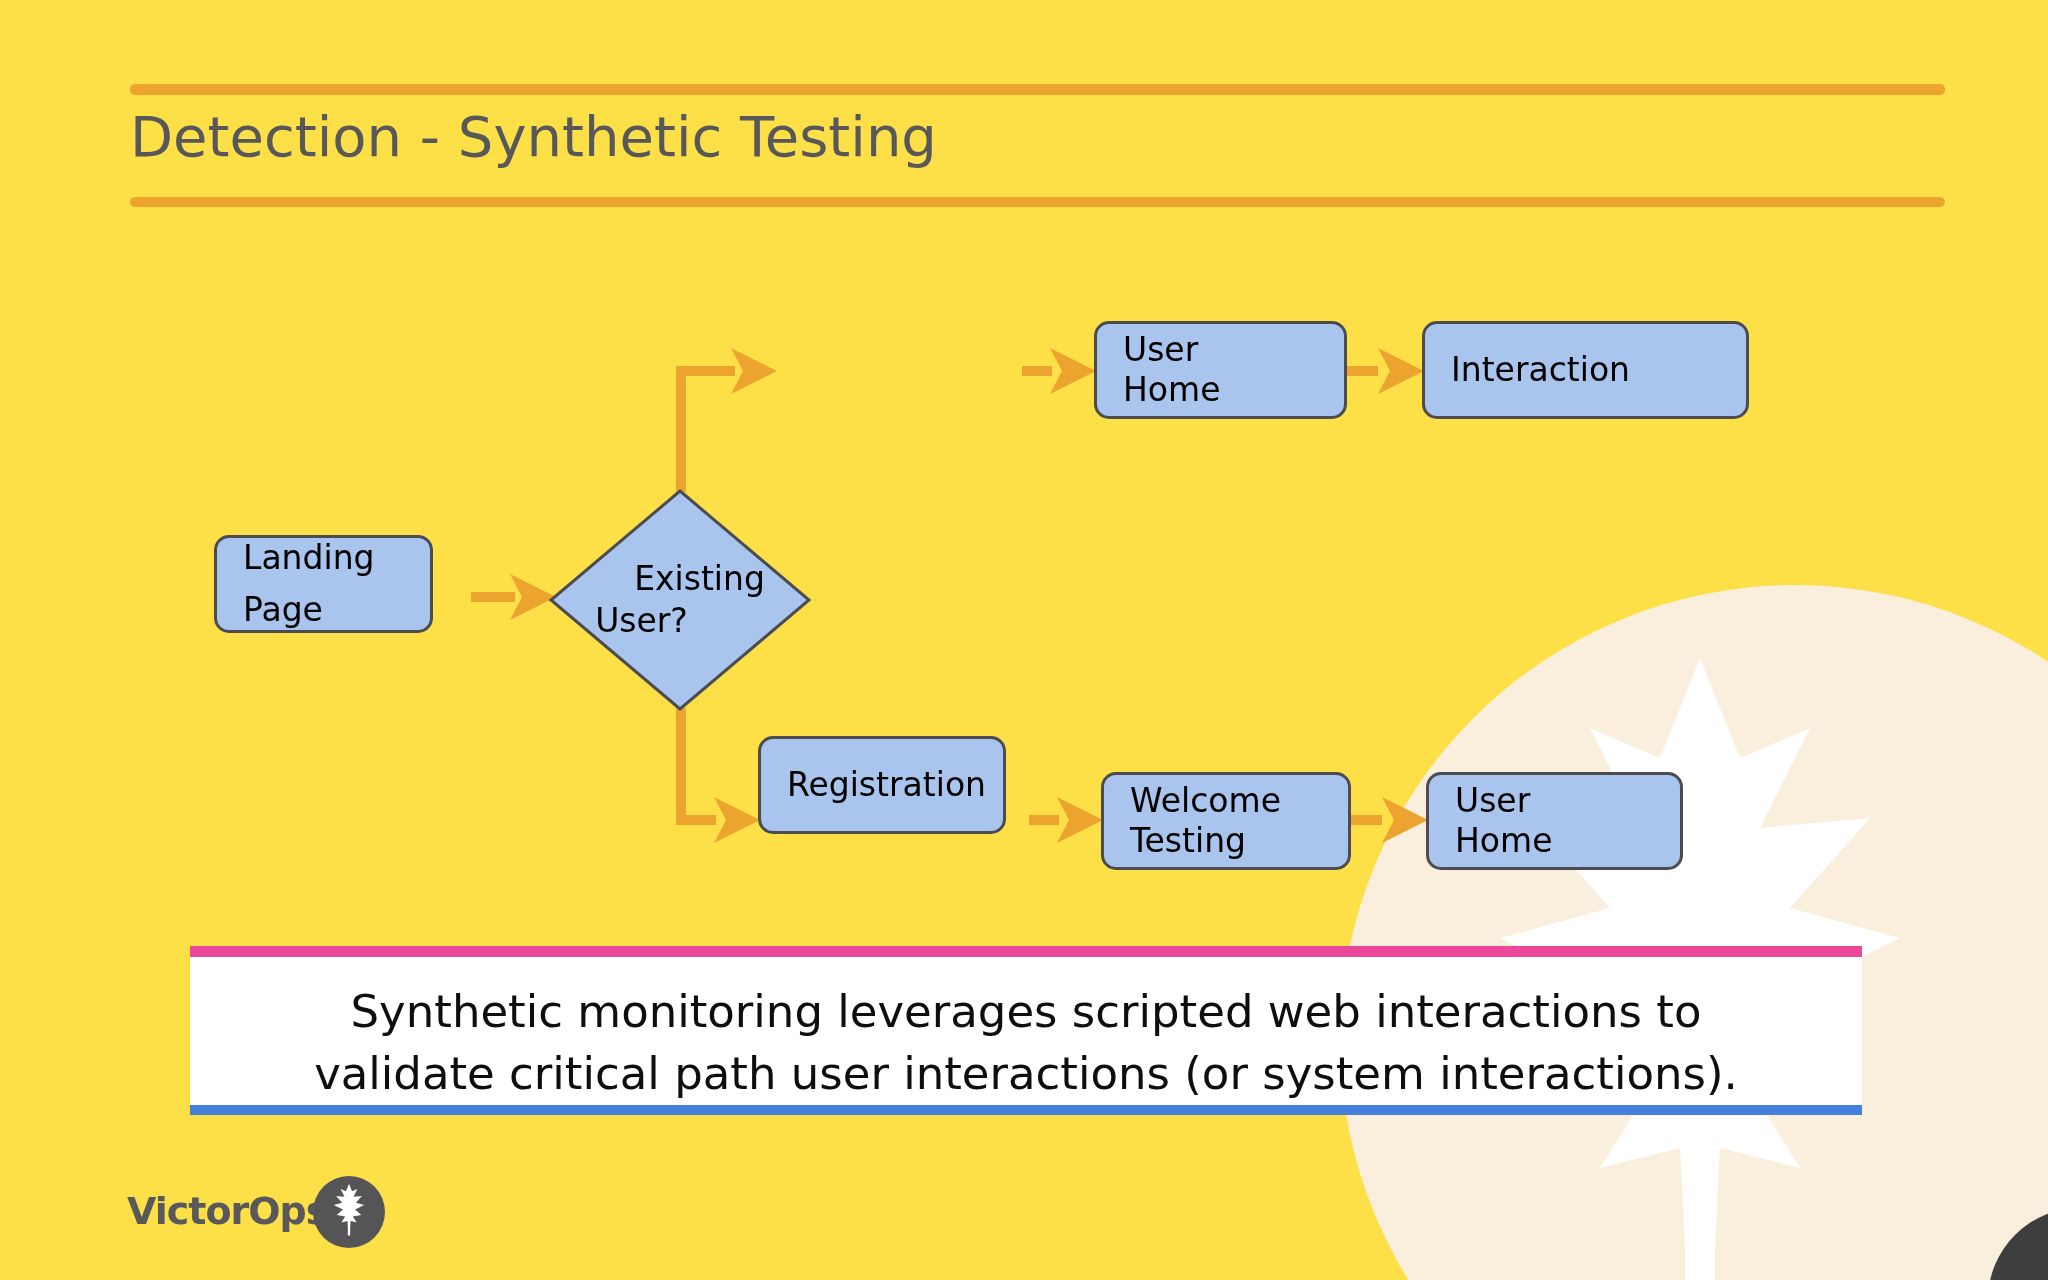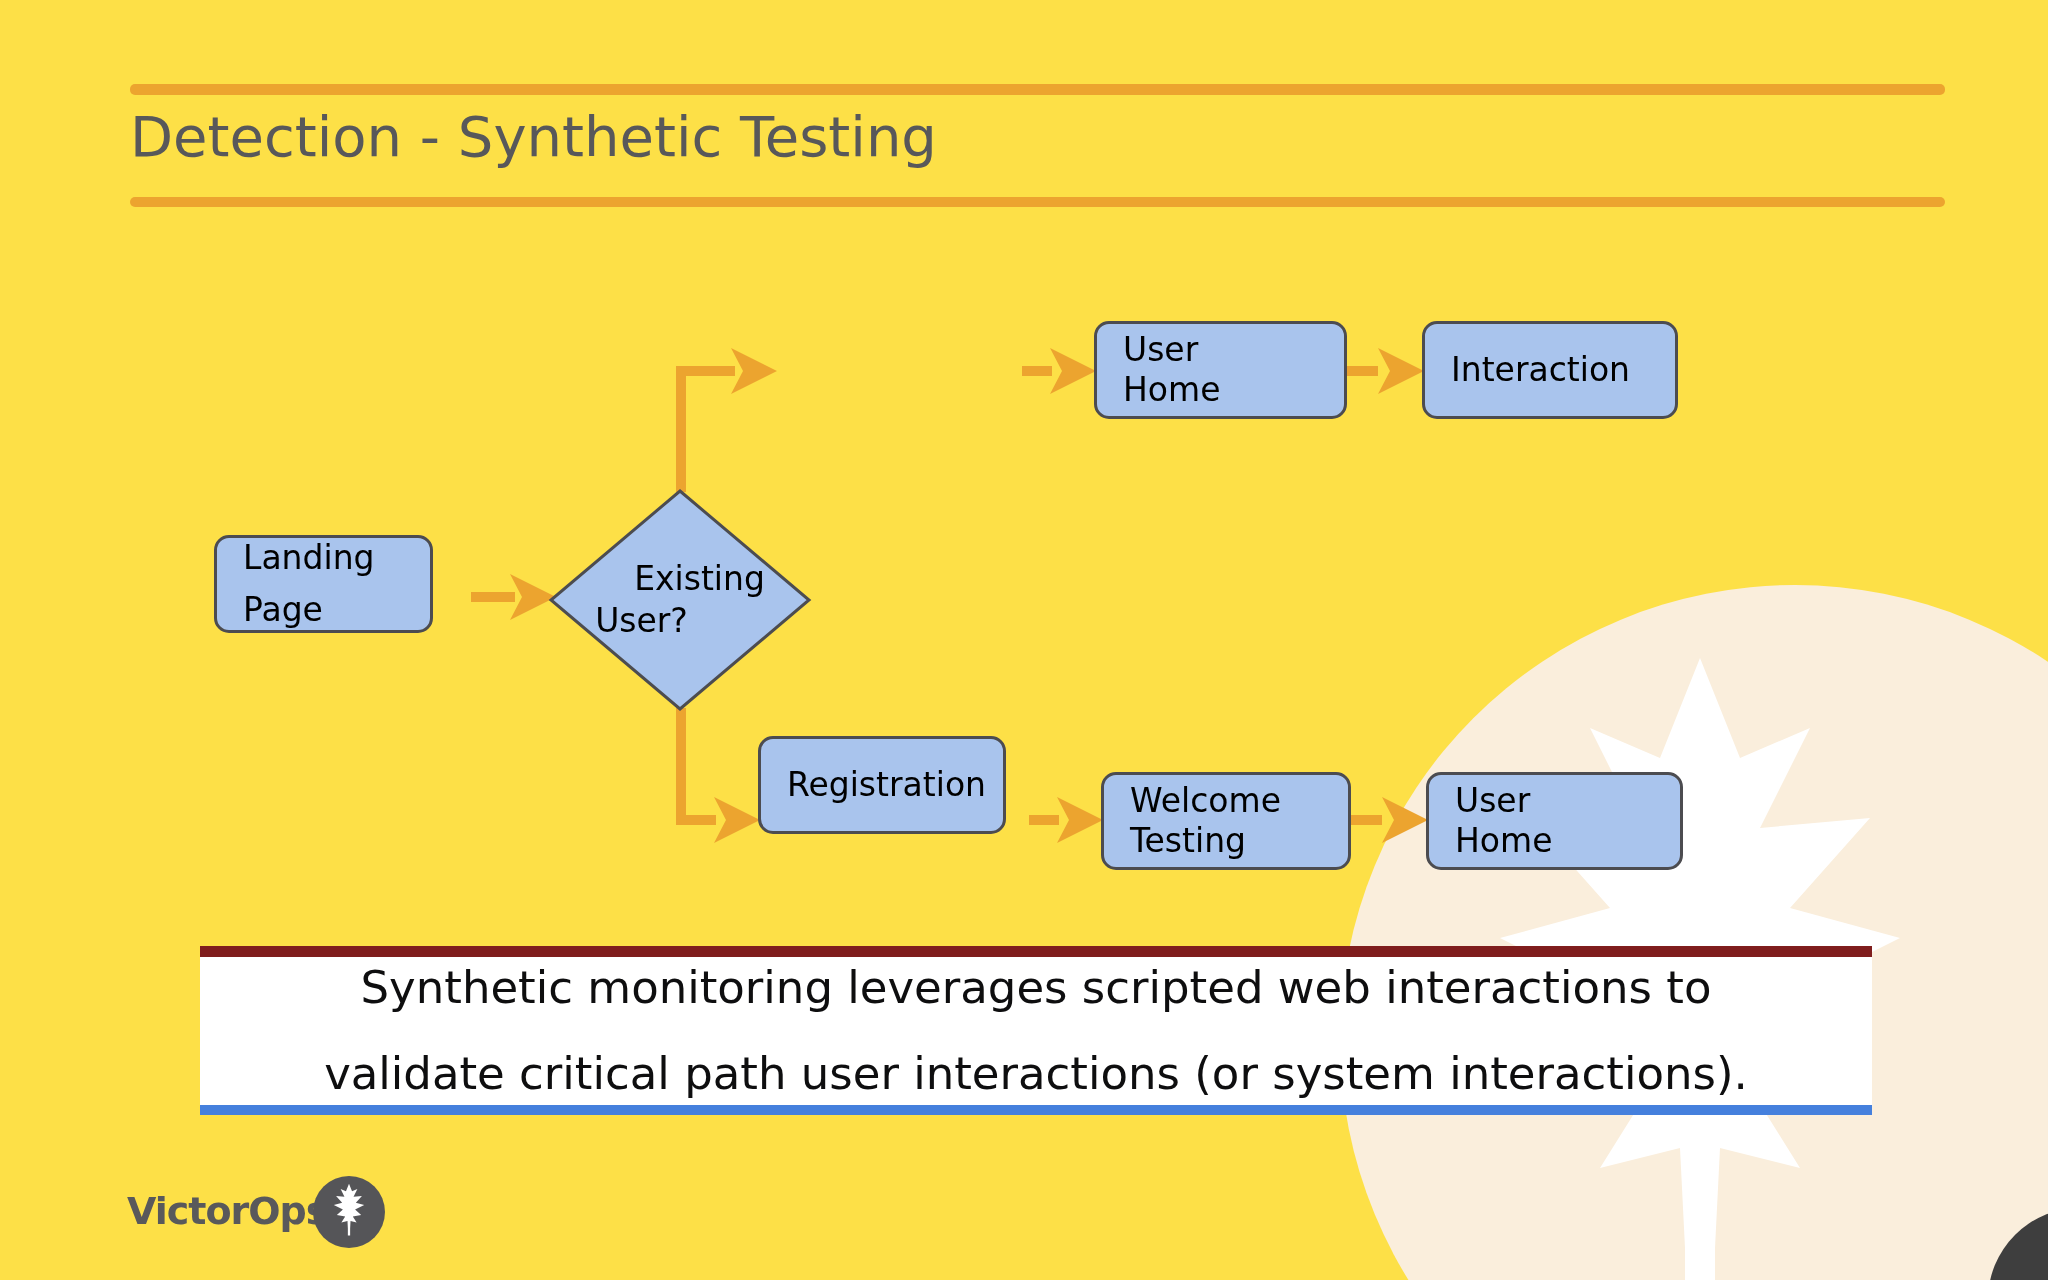--- a/index.html
+++ b/index.html
@@ -31,26 +31,26 @@
     font-size:33px;line-height:40px;color:#000;
   }
   .flow-node span{display:block;text-align:left;}
   .diamond-label{
     position:absolute;left:553px;top:544px;width:254px;height:112px;
     display:flex;align-items:center;justify-content:center;
     font-size:33px;line-height:42px;color:#000;
   }
   .diamond-label .lines{display:block;text-align:left;}
   .callout{
-    position:absolute;left:200px;top:946px;width:1672px;height:169px;
+    position:absolute;left:190px;top:946px;width:1672px;height:169px;
     box-sizing:border-box;
     background:#ffffff;
-    border-top:11px solid #7f1d1d;
+    border-top:11px solid #ec4899;
     border-bottom:10px solid #4580DD;
-    display:flex;flex-direction:column;justify-content:space-between;
+    display:flex;flex-direction:column;justify-content:flex-end;
     text-align:center;
     font-size:45px;line-height:62px;color:#0E0E0F;
   }
   .brand-wordmark{
     position:absolute;left:127px;top:1189px;
     font-size:38px;font-weight:700;color:#59595B;letter-spacing:-1px;
   }
 </style>
 </head>
 <body>
@@ -90,21 +90,21 @@
     </g>
     <polygon points="680,491 809,600 680,709 551,600" fill="#A9C4ED" stroke="#4C4C50" stroke-width="3"></polygon>
   </svg>
 
 
   <div class="flow-node" style="left:1094px;top:321px;width:253px;height:98px;">
     <span>User</span>
     <span>Home</span>
   </div>
 
-  <div class="flow-node" style="left:1422px;top:321px;width:256px;height:98px;">
+  <div class="flow-node" style="left:1422px;top:321px;width:327px;height:98px;">
     <span>Interaction</span>
   </div>
 
   <div class="flow-node" style="left:214px;top:535px;width:219px;height:98px;gap:12px;">
     <span>Landing</span>
     <span>Page</span>
   </div>
 
   <div class="diamond-label">
     <span class="lines">

